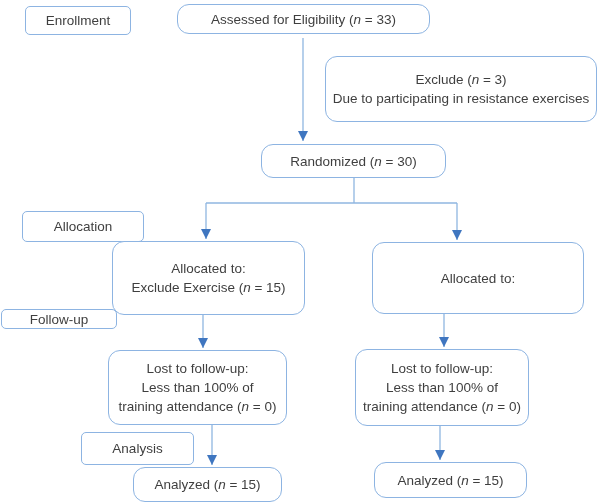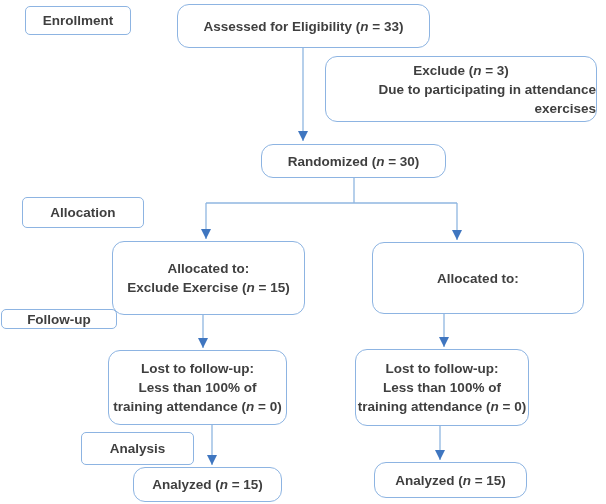--- a/index.html
+++ b/index.html
@@ -27,34 +27,33 @@
     box-sizing:border-box;
     border:1.3px solid var(--box-border);
     background:var(--bg);
     display:flex;
     flex-direction:column;
     align-items:center;
     justify-content:center;
     text-align:right;
     font-size:13.5px;
     line-height:19px;
-    font-weight:bold;
   }
   .node{border-radius:12px;}
   .stage{border-radius:5px;}
   .it{font-style:italic;}
 
   
   #stage-enrollment{left:25px;top:6px;width:106px;height:29px;}
-  #stage-allocation{left:22px;top:197px;width:122px;height:31px;}
+  #stage-allocation{left:22px;top:211px;width:122px;height:31px;}
   #stage-followup{left:1px;top:309px;width:116px;height:20px;}
   #stage-analysis{left:33px;top:432px;width:113px;height:33px;margin-left:48px;}
 
   
-  #node-assessed{left:177px;top:4px;width:253px;height:44px;}
+  #node-assessed{left:177px;top:4px;width:253px;height:30px;}
   #node-exclude{left:325px;top:56px;width:272px;height:66px;}
   #node-randomized{left:261px;top:144px;width:185px;height:34px;}
   #node-alloc-left{left:112px;top:241px;width:193px;height:74px;}
   #node-alloc-right{left:372px;top:242px;width:212px;height:72px;}
   #node-lost-left{left:108px;top:350px;width:179px;height:75px;}
   #node-lost-right{left:355px;top:349px;width:174px;height:77px;}
   #node-analyzed-left{left:133px;top:467px;width:149px;height:35px;}
   #node-analyzed-right{left:374px;top:462px;width:153px;height:36px;}
 </style>
 </head>
@@ -93,21 +92,21 @@
   <div class="stage" id="stage-analysis">
     <div>Analysis</div>
   </div>
 
   <div class="node" id="node-assessed">
     <div><span>Assessed for Eligibility (</span><span class="it">n</span><span> = 33)</span></div>
   </div>
 
   <div class="node" id="node-exclude">
     <div><span>Exclude (</span><span class="it">n</span><span> = 3)</span></div>
-    <div>Due to participating in attendance exercises</div>
+    <div>Due to participating in resistance exercises</div>
   </div>
 
   <div class="node" id="node-randomized">
     <div><span>Randomized (</span><span class="it">n</span><span> = 30)</span></div>
   </div>
 
   <div class="node" id="node-alloc-left">
     <div>Allocated to:</div>
     <div><span>Exclude Exercise (</span><span class="it">n</span><span> = 15)</span></div>
   </div>

